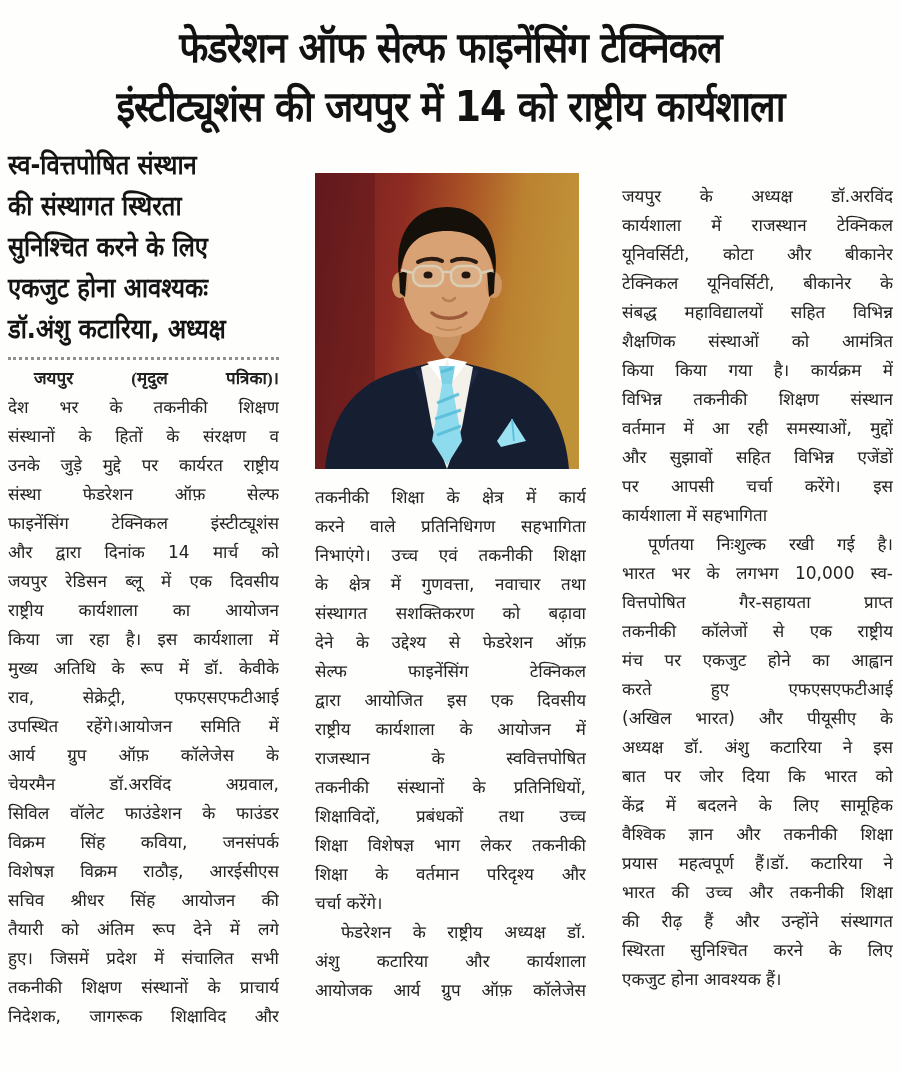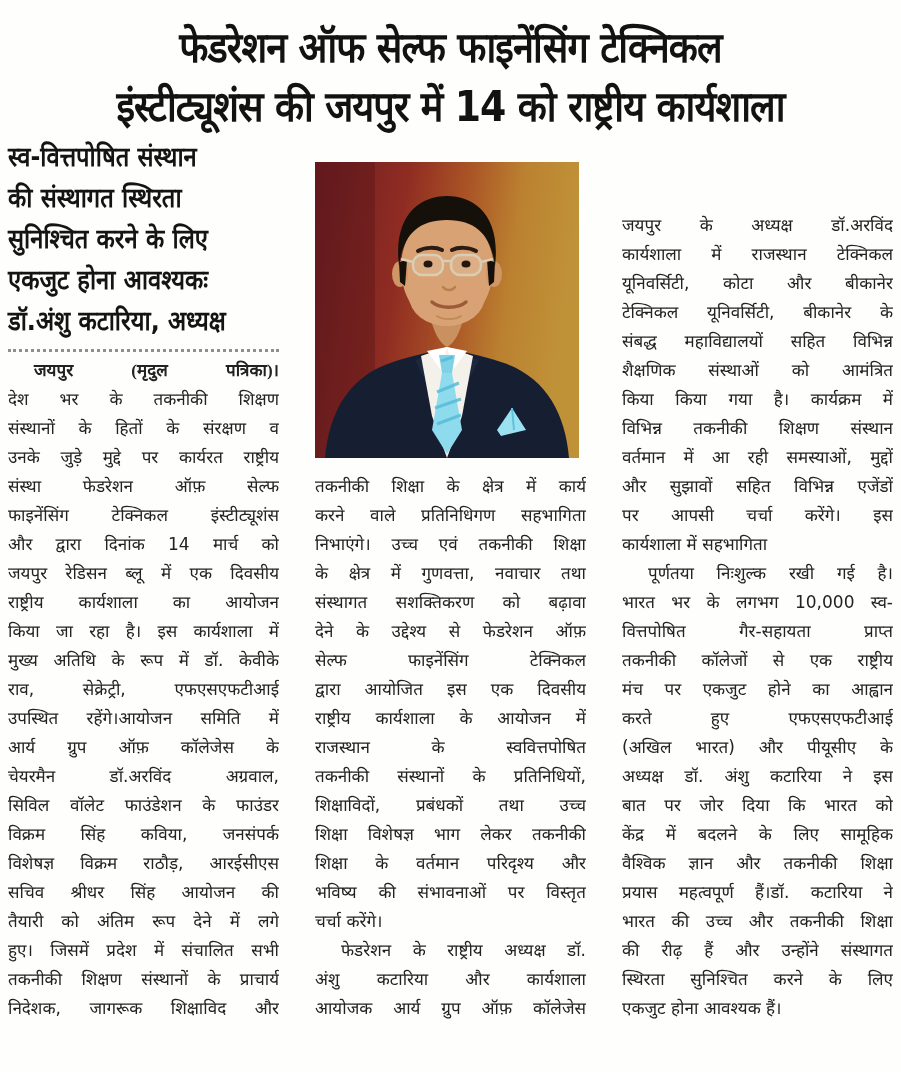--- a/index.html
+++ b/index.html
@@ -6,27 +6,27 @@
   html,body { background: #ffffff; }
   .page {
     width: 901px; height: 1072px;
     background: #fefefc;
     font-family: "DejaVu Sans", sans-serif;
     color: #1e1e1e;
     padding: 12px 8px 0;
     overflow: hidden;
     position: relative;
   }
-  .headline { text-align: center; margin: 6px 0 0; }
+  .headline { text-align: center; margin: 6px 0 8px; }
   .headline .hline {
     font-size: 42px; font-weight: bold; line-height: 59px;
     white-space: nowrap; transform: scaleX(0.9); transform-origin: 50% 50%;
     color: #121212; letter-spacing: -1px;
   }
-  .cols { display: flex; gap: 36px; align-items: flex-end; }
+  .cols { display: flex; gap: 36px; align-items: center; }
   .col { flex: 1 1 0; min-width: 0; }
   .subhead .sline {
     font-size: 27px; font-weight: bold; line-height: 41px;
     white-space: nowrap; transform: scaleX(0.88); transform-origin: 0 50%;
     color: #141414;
   }
   .dotted-rule { border: none; border-top: 3px dotted #8f8f8f; margin: 8px 0 4px; }
   .line {
     font-size: 17px; line-height: 29px; height: 29px;
     text-align: justify; text-align-last: justify;
@@ -160,21 +160,20 @@
           <div class="line">संस्थागत सशक्तिकरण को बढ़ावा</div>
           <div class="line">देने के उद्देश्य से फेडरेशन ऑफ़</div>
           <div class="line">सेल्फ फाइनेंसिंग टेक्निकल</div>
           <div class="line">द्वारा आयोजित इस एक दिवसीय</div>
           <div class="line">राष्ट्रीय कार्यशाला के आयोजन में</div>
           <div class="line">राजस्थान के स्ववित्तपोषित</div>
           <div class="line">तकनीकी संस्थानों के प्रतिनिधियों,</div>
           <div class="line">शिक्षाविदों, प्रबंधकों तथा उच्च</div>
           <div class="line">शिक्षा विशेषज्ञ भाग लेकर तकनीकी</div>
           <div class="line">शिक्षा के वर्तमान परिदृश्य और</div>
-          <div class="line">भविष्य की संभावनाओं पर विस्तृत</div>
           <div class="line end">चर्चा करेंगे।</div>
           <div class="line start">फेडरेशन के राष्ट्रीय अध्यक्ष डॉ.</div>
           <div class="line">अंशु कटारिया और कार्यशाला</div>
           <div class="line">आयोजक आर्य ग्रुप ऑफ़ कॉलेजेस</div>
         </div>
     </div>
 
     <div class="col">
       <div>
           <div class="line">जयपुर के अध्यक्ष डॉ.अरविंद</div>

